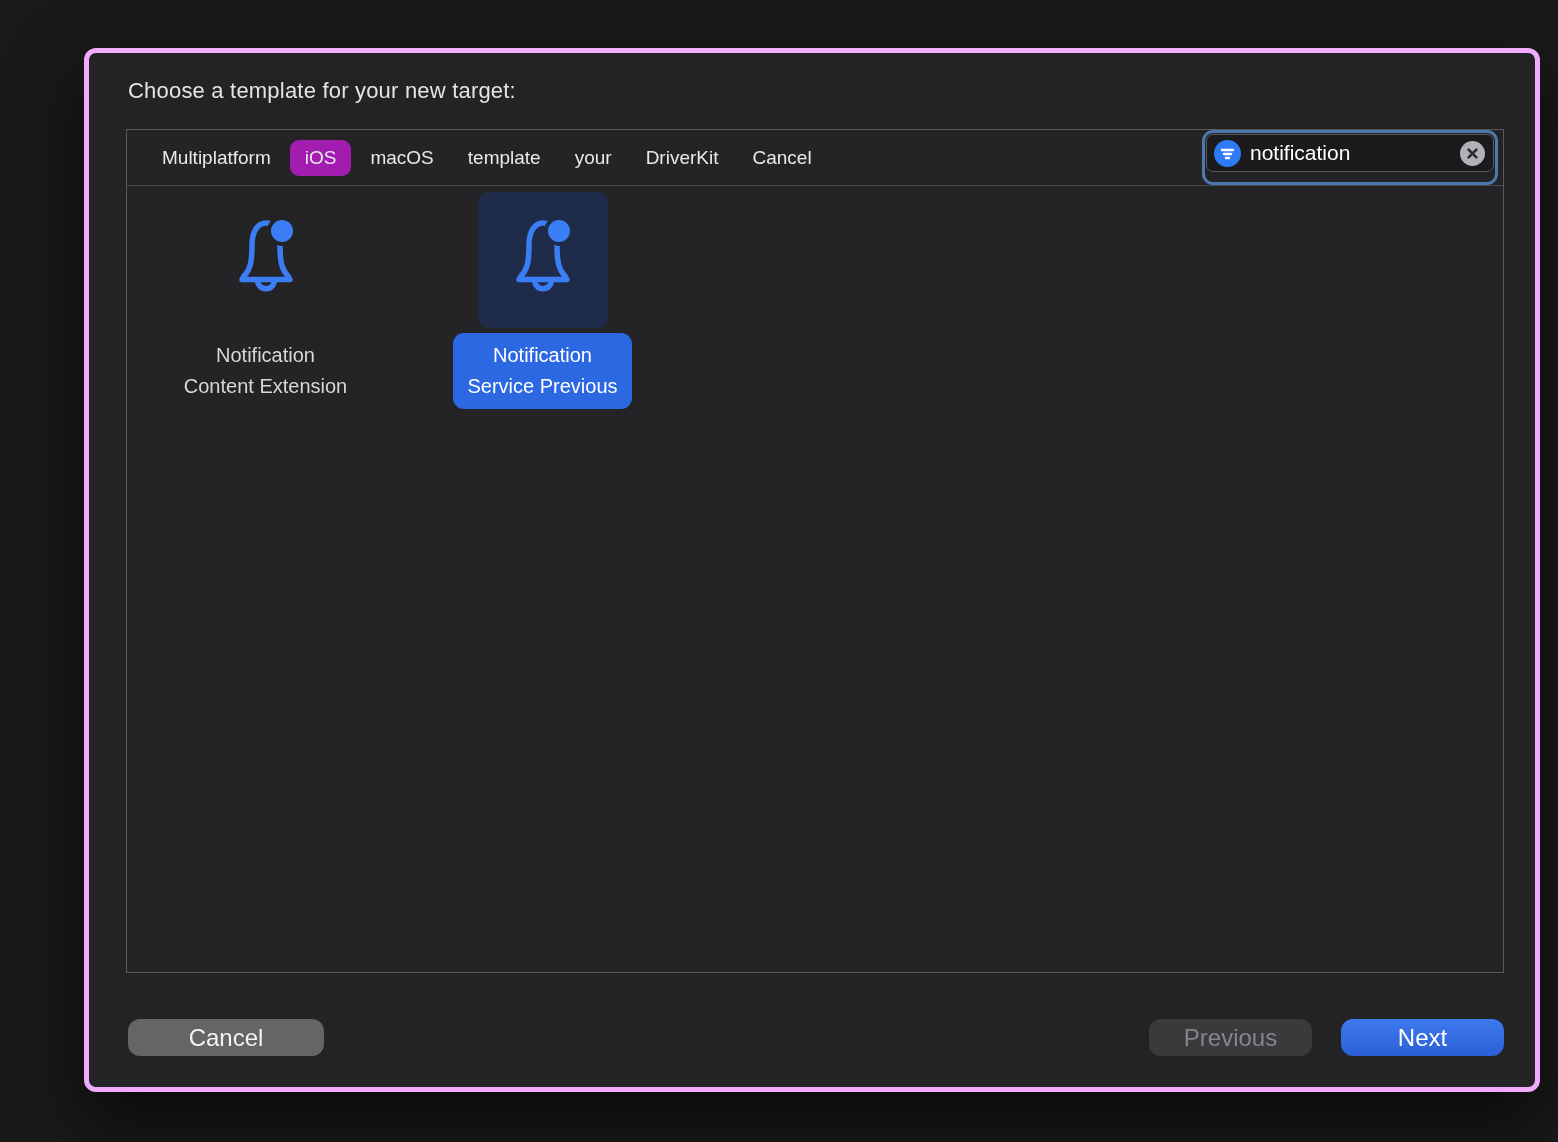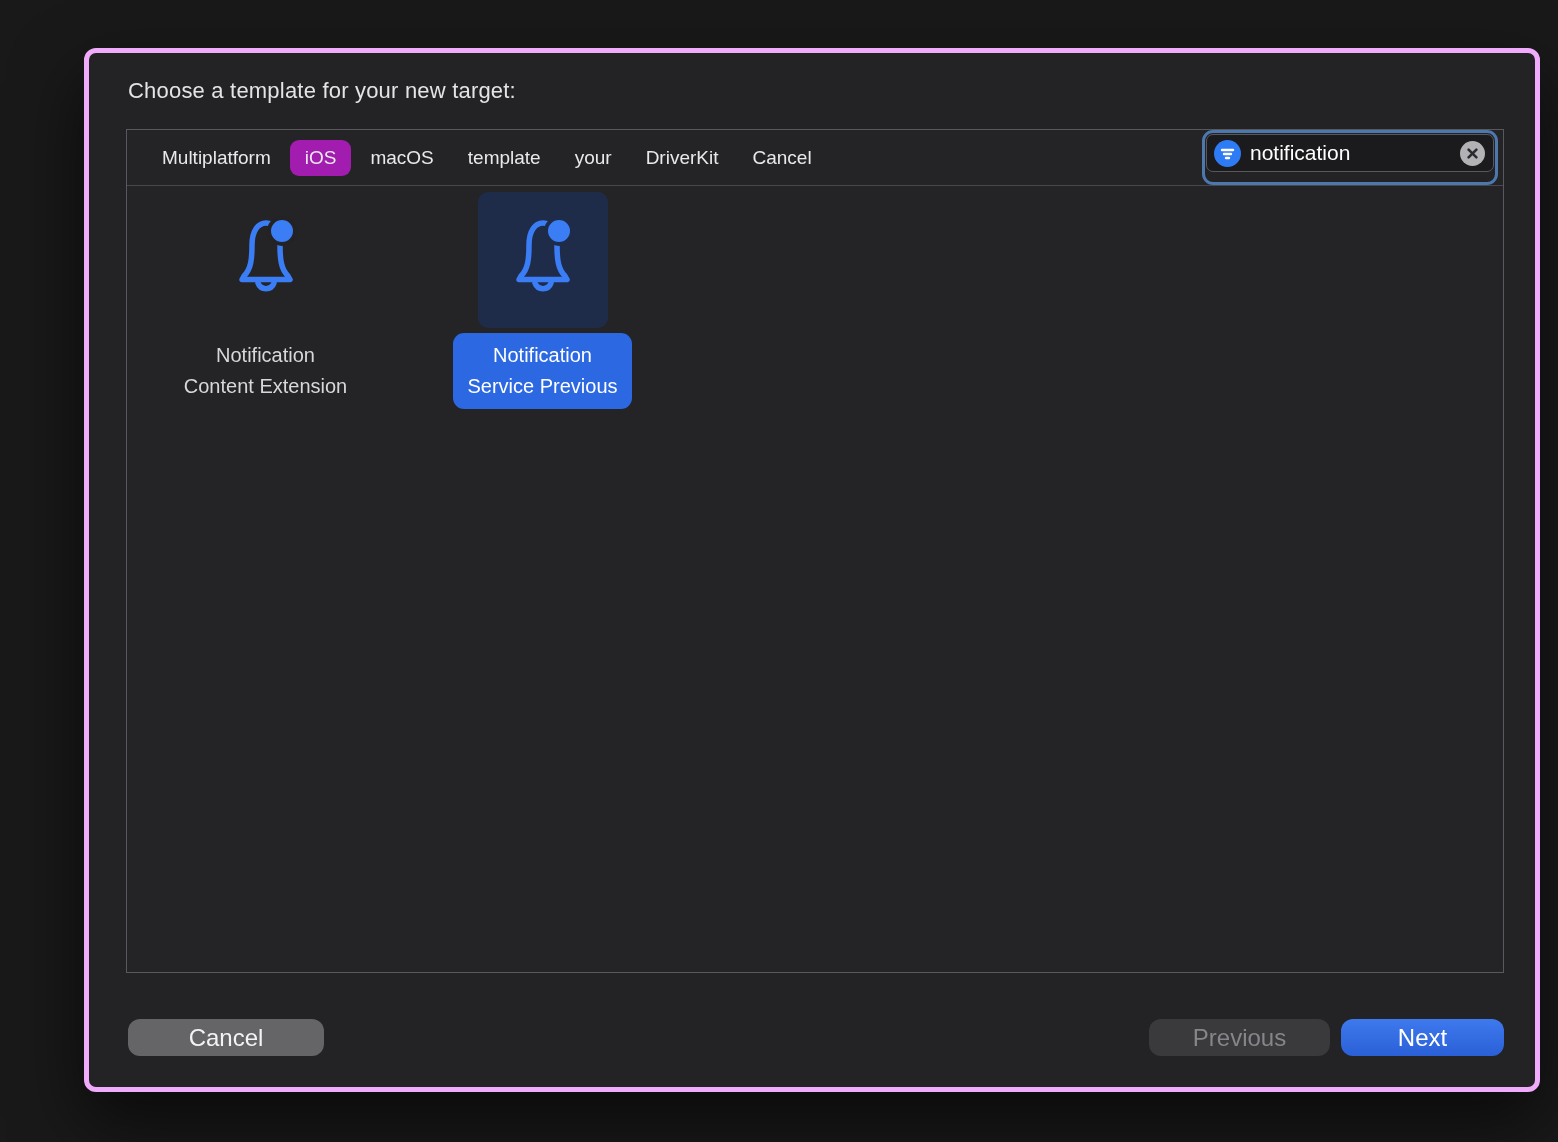--- a/index.html
+++ b/index.html
@@ -132,21 +132,21 @@
   .btn {
     position:absolute;
     height:37px;
     border-radius:12px;
     display:flex; align-items:center; justify-content:center;
     font-size:24px;
     box-sizing:border-box;
     cursor:default;
   }
   .btn-cancel { left:39px; top:966px; width:196px; background:#656568; color:#f3f3f5; }
-  .btn-previous { left:1060px; top:966px; width:181px; background:#3a3a3d; color:#85858a; }
+  .btn-previous { left:1060px; top:966px; width:163px; background:#3a3a3d; color:#85858a; }
   .btn-next {
     left:1252px; top:966px; width:163px;
     background:linear-gradient(180deg,#3e79ee 0%,#2b60d7 100%);
     color:#ffffff;
   }
 </style>
 </head>
 <body>
 
 <div class="dialog">

